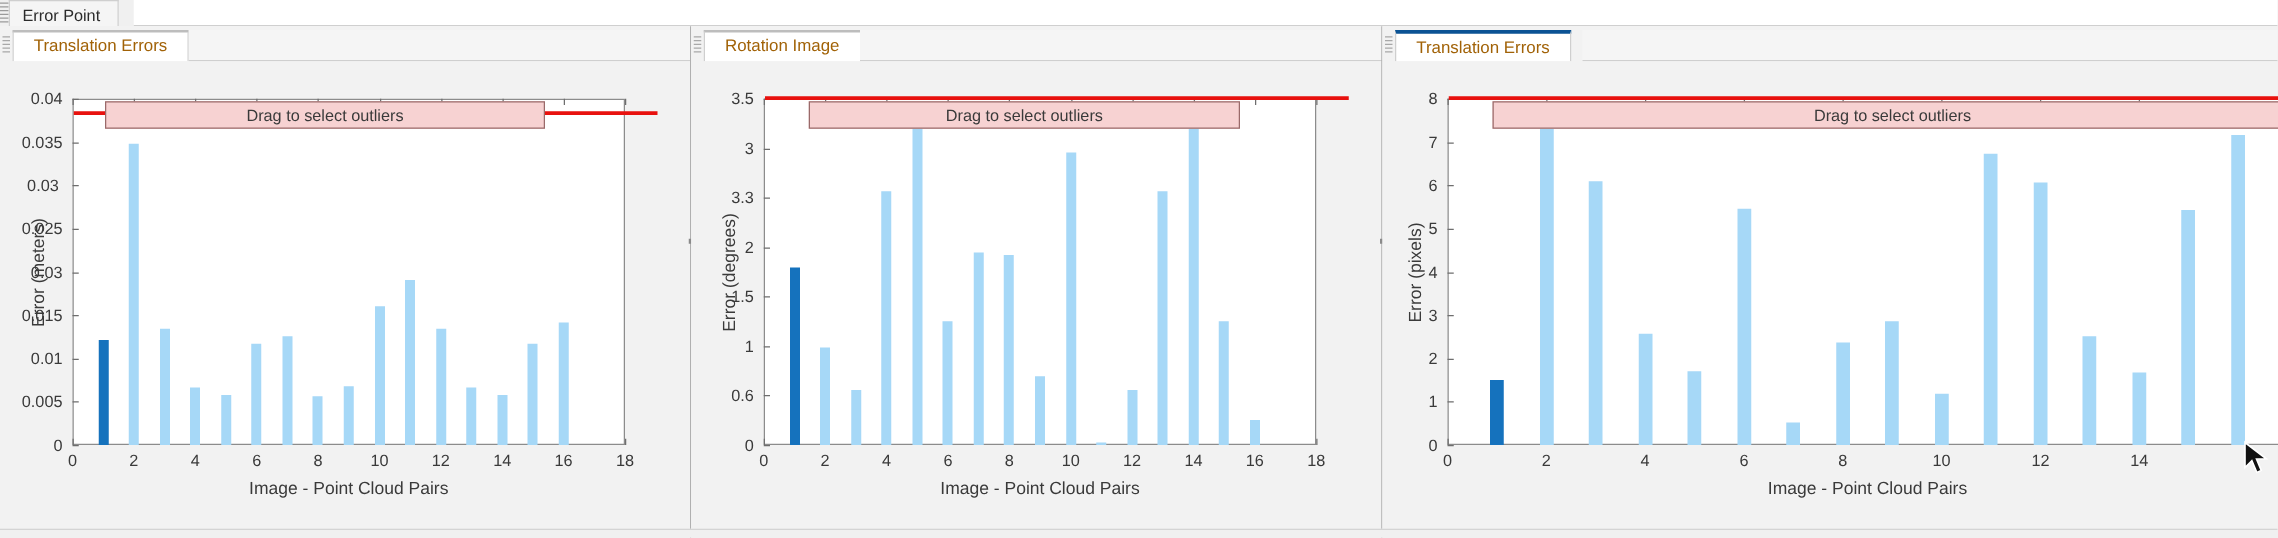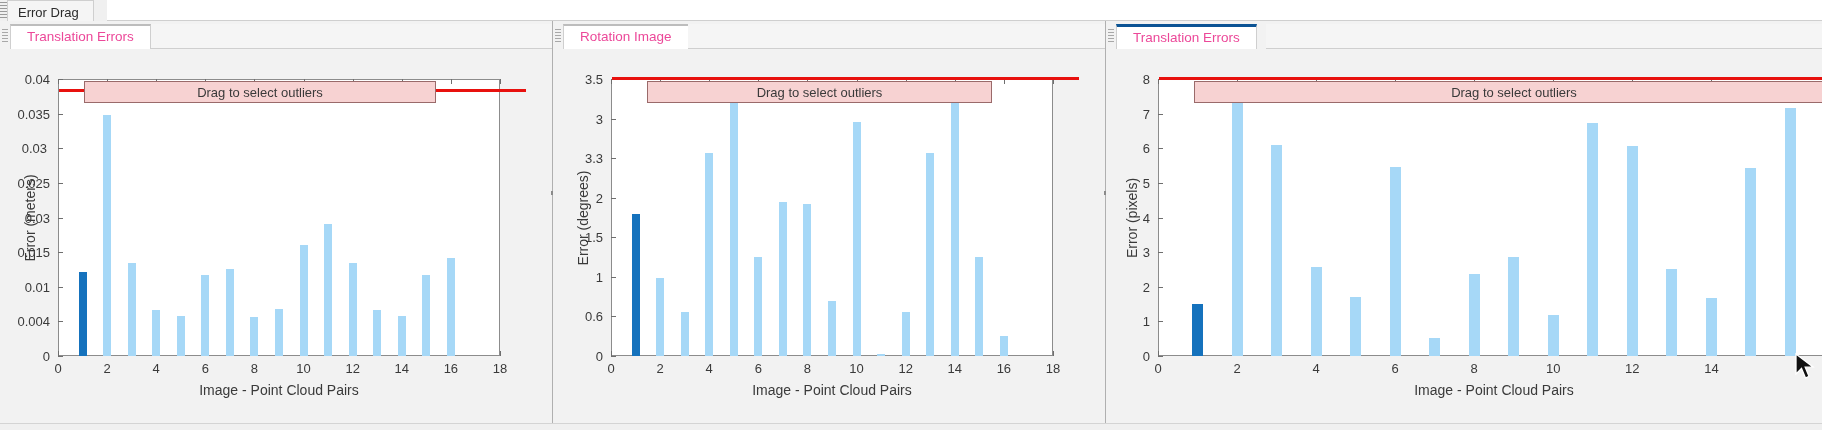--- a/index.html
+++ b/index.html
@@ -60,21 +60,21 @@
   }
   .inner-grip { position: absolute; left: 2px; top: 8px; width: 6px; height: 14px;}
   .inner-grip i { display:block; width:6px; height:1px; background:#a8a8a8; margin-bottom:2px;}
   .inner-tab {
     position: absolute; left: 10px; top: 3px; height: 25px;
     padding: 0 16px;
     background: #ffffff;
     border: 1px solid #cfcfcf;
     border-bottom: none;
     border-top: 2px solid #bdbdbd;
-    font-size: 13.5px; color: #ec4899;
+    font-size: 13.5px; color: #a16207;
     line-height: 22px; white-space: nowrap;
   }
   .inner-tab.active-blue { border-top: 3px solid #0b5394; }
   .inner-tab-filler {
     position: absolute; top: 3px; right: 0; height: 25px;
     background: #f5f5f5; border-bottom: 1px solid #cfcfcf;
   }
 
   
   .chart {
@@ -145,21 +145,21 @@
 <div class="outer-tabstrip">
   <div class="grip">
       <i></i>
       <i></i>
       <i></i>
       <i></i>
       <i></i>
       <i></i>
     </div>
   <div class="outer-tab">
-    <span>Error Drag</span>
+    <span>Error Point</span>
   </div>
   <div class="outer-tab-filler"></div>
 </div>
 
 <div class="panels">
 
   <div class="panel panel-1">
     <div class="inner-tabstrip">
       <div class="inner-grip">
           <i></i>
@@ -170,21 +170,21 @@
         </div>
       <div class="inner-tab" id="tab1">
         <span>Translation Errors</span>
       </div>
       <div class="inner-tab-filler" id="tabfill1" style="left: 151px;"></div>
     </div>
     <div class="chart" id="chart1">
         <div class="plot-frame" style="left: 58px; top: 30px; width: 442px; height: 277px;"></div>
         <div class="ytick" style="right: 503px; top: 307px;">0</div>
         <div class="ytick-mark" style="left: 58px; top: 307px;"></div>
-        <div class="ytick" style="right: 503px; top: 272.375px;">0.004</div>
+        <div class="ytick" style="right: 503px; top: 272.375px;">0.005</div>
         <div class="ytick-mark" style="left: 58px; top: 272.375px;"></div>
         <div class="ytick" style="right: 503px; top: 237.75px;">0.01</div>
         <div class="ytick-mark" style="left: 58px; top: 237.75px;"></div>
         <div class="ytick" style="right: 503px; top: 203.125px;">0.015</div>
         <div class="ytick-mark" style="left: 58px; top: 203.125px;"></div>
         <div class="ytick" style="right: 503px; top: 168.5px;">0.03</div>
         <div class="ytick-mark" style="left: 58px; top: 168.5px;"></div>
         <div class="ytick" style="right: 503px; top: 133.875px;">0.025</div>
         <div class="ytick-mark" style="left: 58px; top: 133.875px;"></div>
         <div class="ytick" style="right: 506px; top: 99.25px;">0.03</div>

